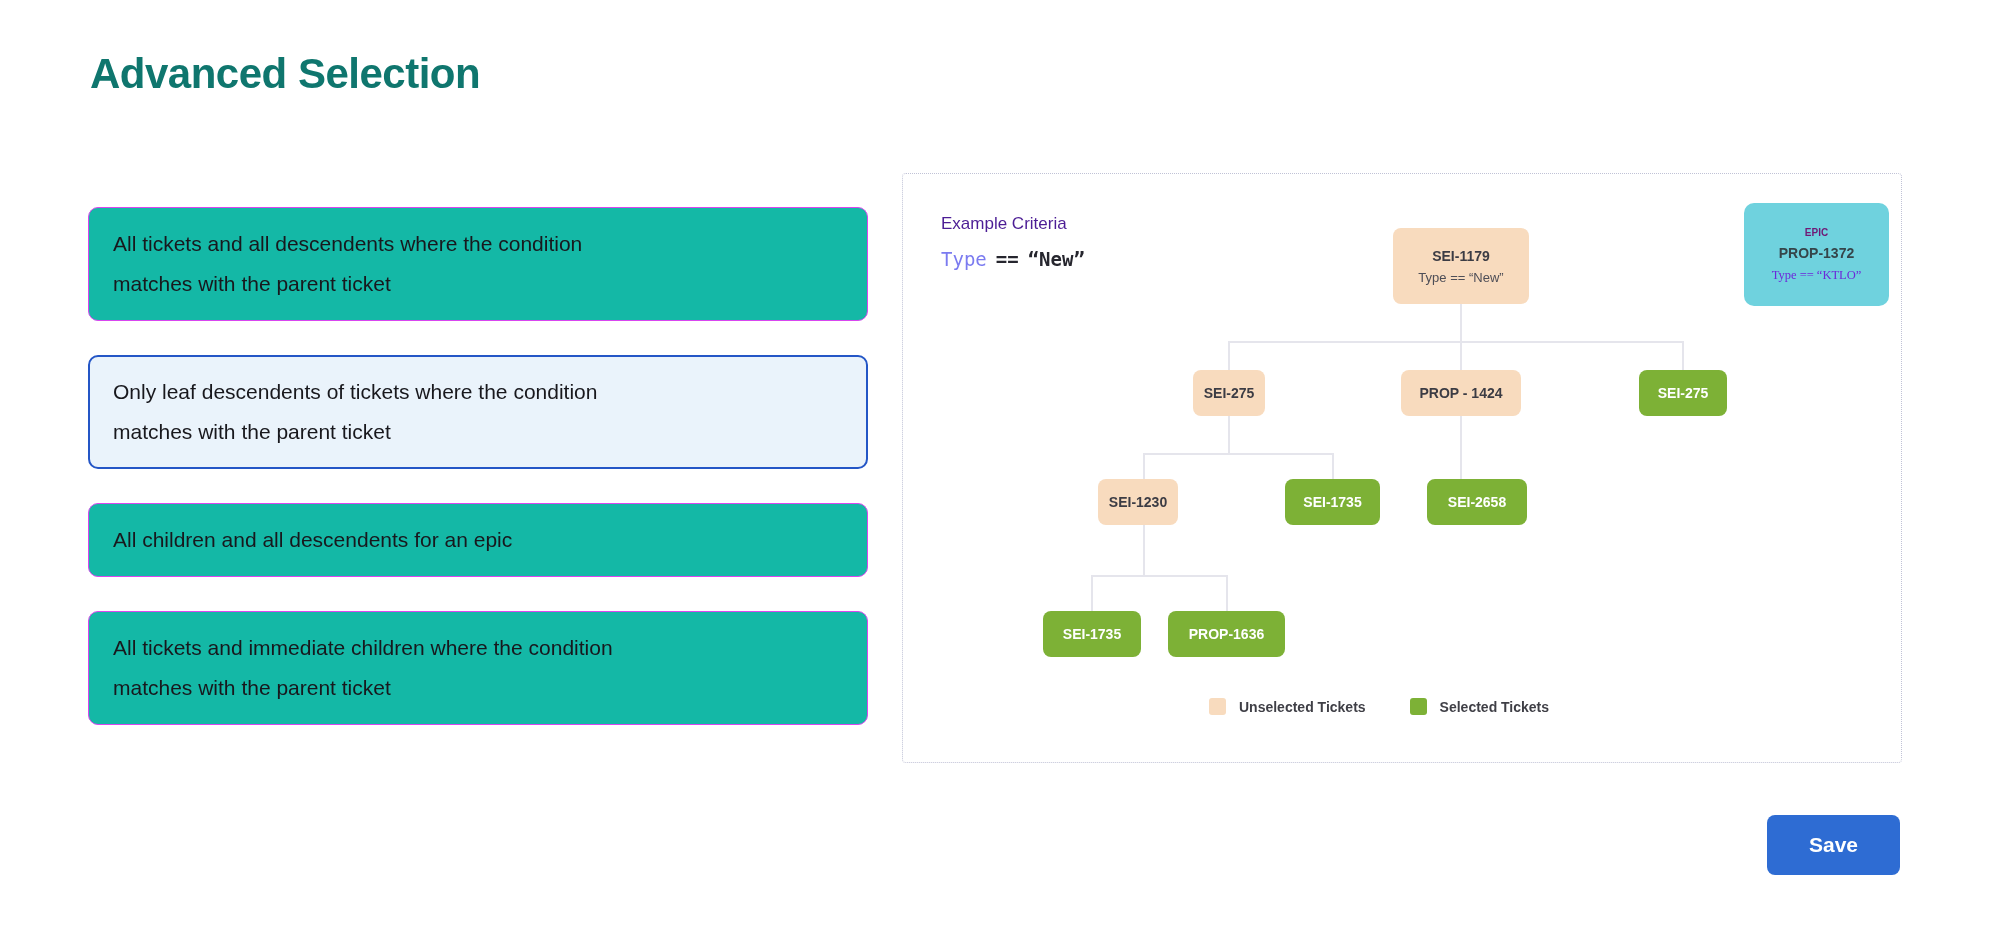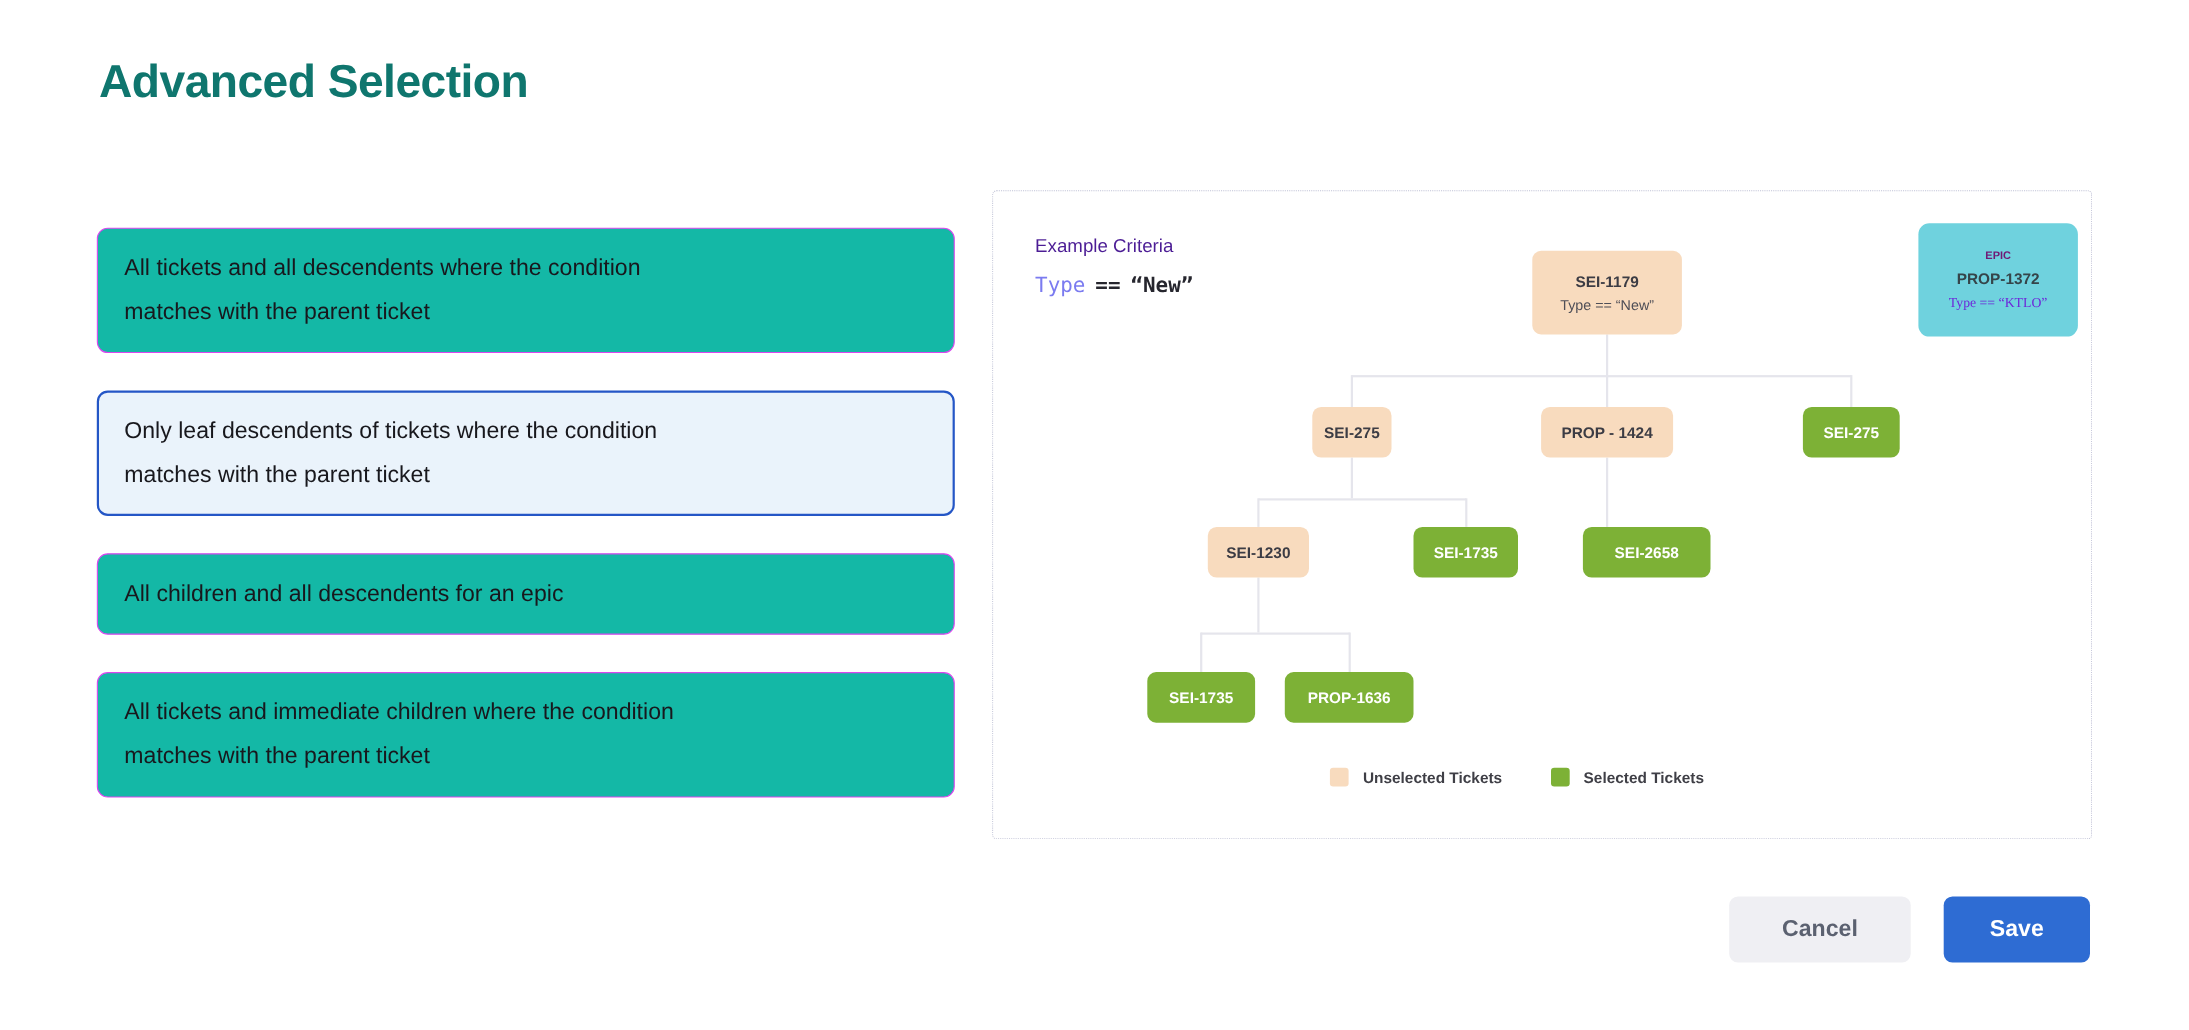--- a/index.html
+++ b/index.html
@@ -106,27 +106,27 @@
     <div class="node unselected" style="left:290px;top:196px;width:72px;height:46px;">
         <span>SEI-275</span>
       </div>
     <div class="node unselected" style="left:498px;top:196px;width:120px;height:46px;">
         <span>PROP - 1424</span>
       </div>
     <div class="node selected" style="left:736px;top:196px;width:88px;height:46px;">
         <span>SEI-275</span>
       </div>
 
-    <div class="node unselected" style="left:195px;top:305px;width:92px;height:46px;text-align:center;">
+    <div class="node unselected" style="left:195px;top:305px;width:80px;height:46px;text-align:center;">
         <span>SEI-1230</span>
       </div>
     <div class="node selected" style="left:382px;top:305px;width:95px;height:46px;">
         <span>SEI-1735</span>
       </div>
-    <div class="node selected" style="left:536px;top:305px;width:116px;height:46px;">
+    <div class="node selected" style="left:524px;top:305px;width:100px;height:46px;">
         <span>SEI-2658</span>
       </div>
 
     <div class="node selected" style="left:140px;top:437px;width:98px;height:46px;">
         <span>SEI-1735</span>
       </div>
     <div class="node selected" style="left:265px;top:437px;width:117px;height:46px;align-items:center;">
         <span>PROP-1636</span>
       </div>
 
@@ -136,16 +136,15 @@
         <span class="legend-label">Unselected Tickets</span>
       </div>
       <div class="legend-item">
         <span class="legend-swatch" style="background: rgb(125, 177, 54);"></span>
         <span class="legend-label">Selected Tickets</span>
       </div>
     </div>
 
   </div>
 
-  <button class="btn btn-cancel">Cancel</button>
   <button class="btn btn-save">Save</button>
 
 </div>
 
 </body></html>

